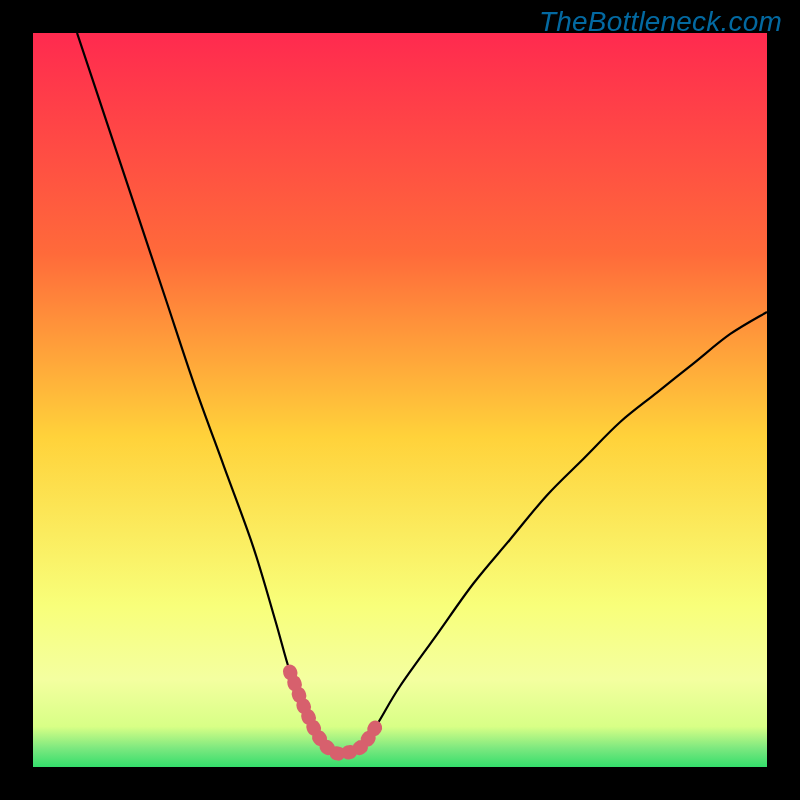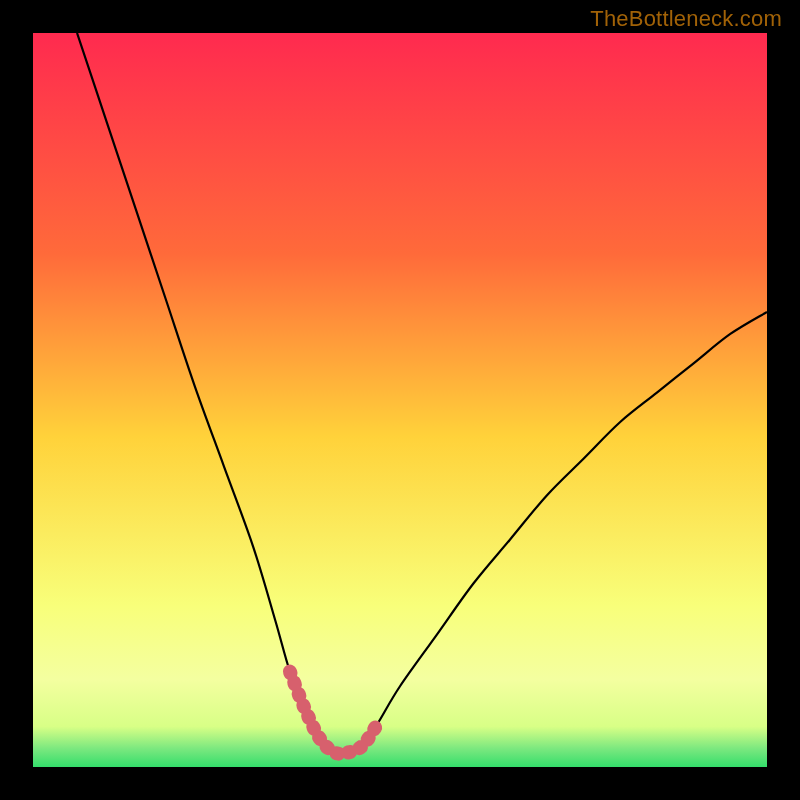--- a/index.html
+++ b/index.html
@@ -24,24 +24,25 @@
     left: 33px;
     top: 33px;
     width: 734px;
     height: 734px;
     overflow: hidden;
   }
   .watermark {
     position: absolute;
     top: 6px;
     right: 18px;
-    color: #a16207;
-    font-size: 22px;
+    color: #0369a1;
+    font-size: 28px;
     letter-spacing: 0.2px;
     user-select: none;
+    font-style: italic;
   }
   svg { display: block; }
 </style>
 </head>
 <body>
 
 <div class="frame">
   <div class="watermark">TheBottleneck.com</div>
   <div class="plot">
     <svg width="734" height="734" viewBox="0 0 734 734" preserveAspectRatio="none">

